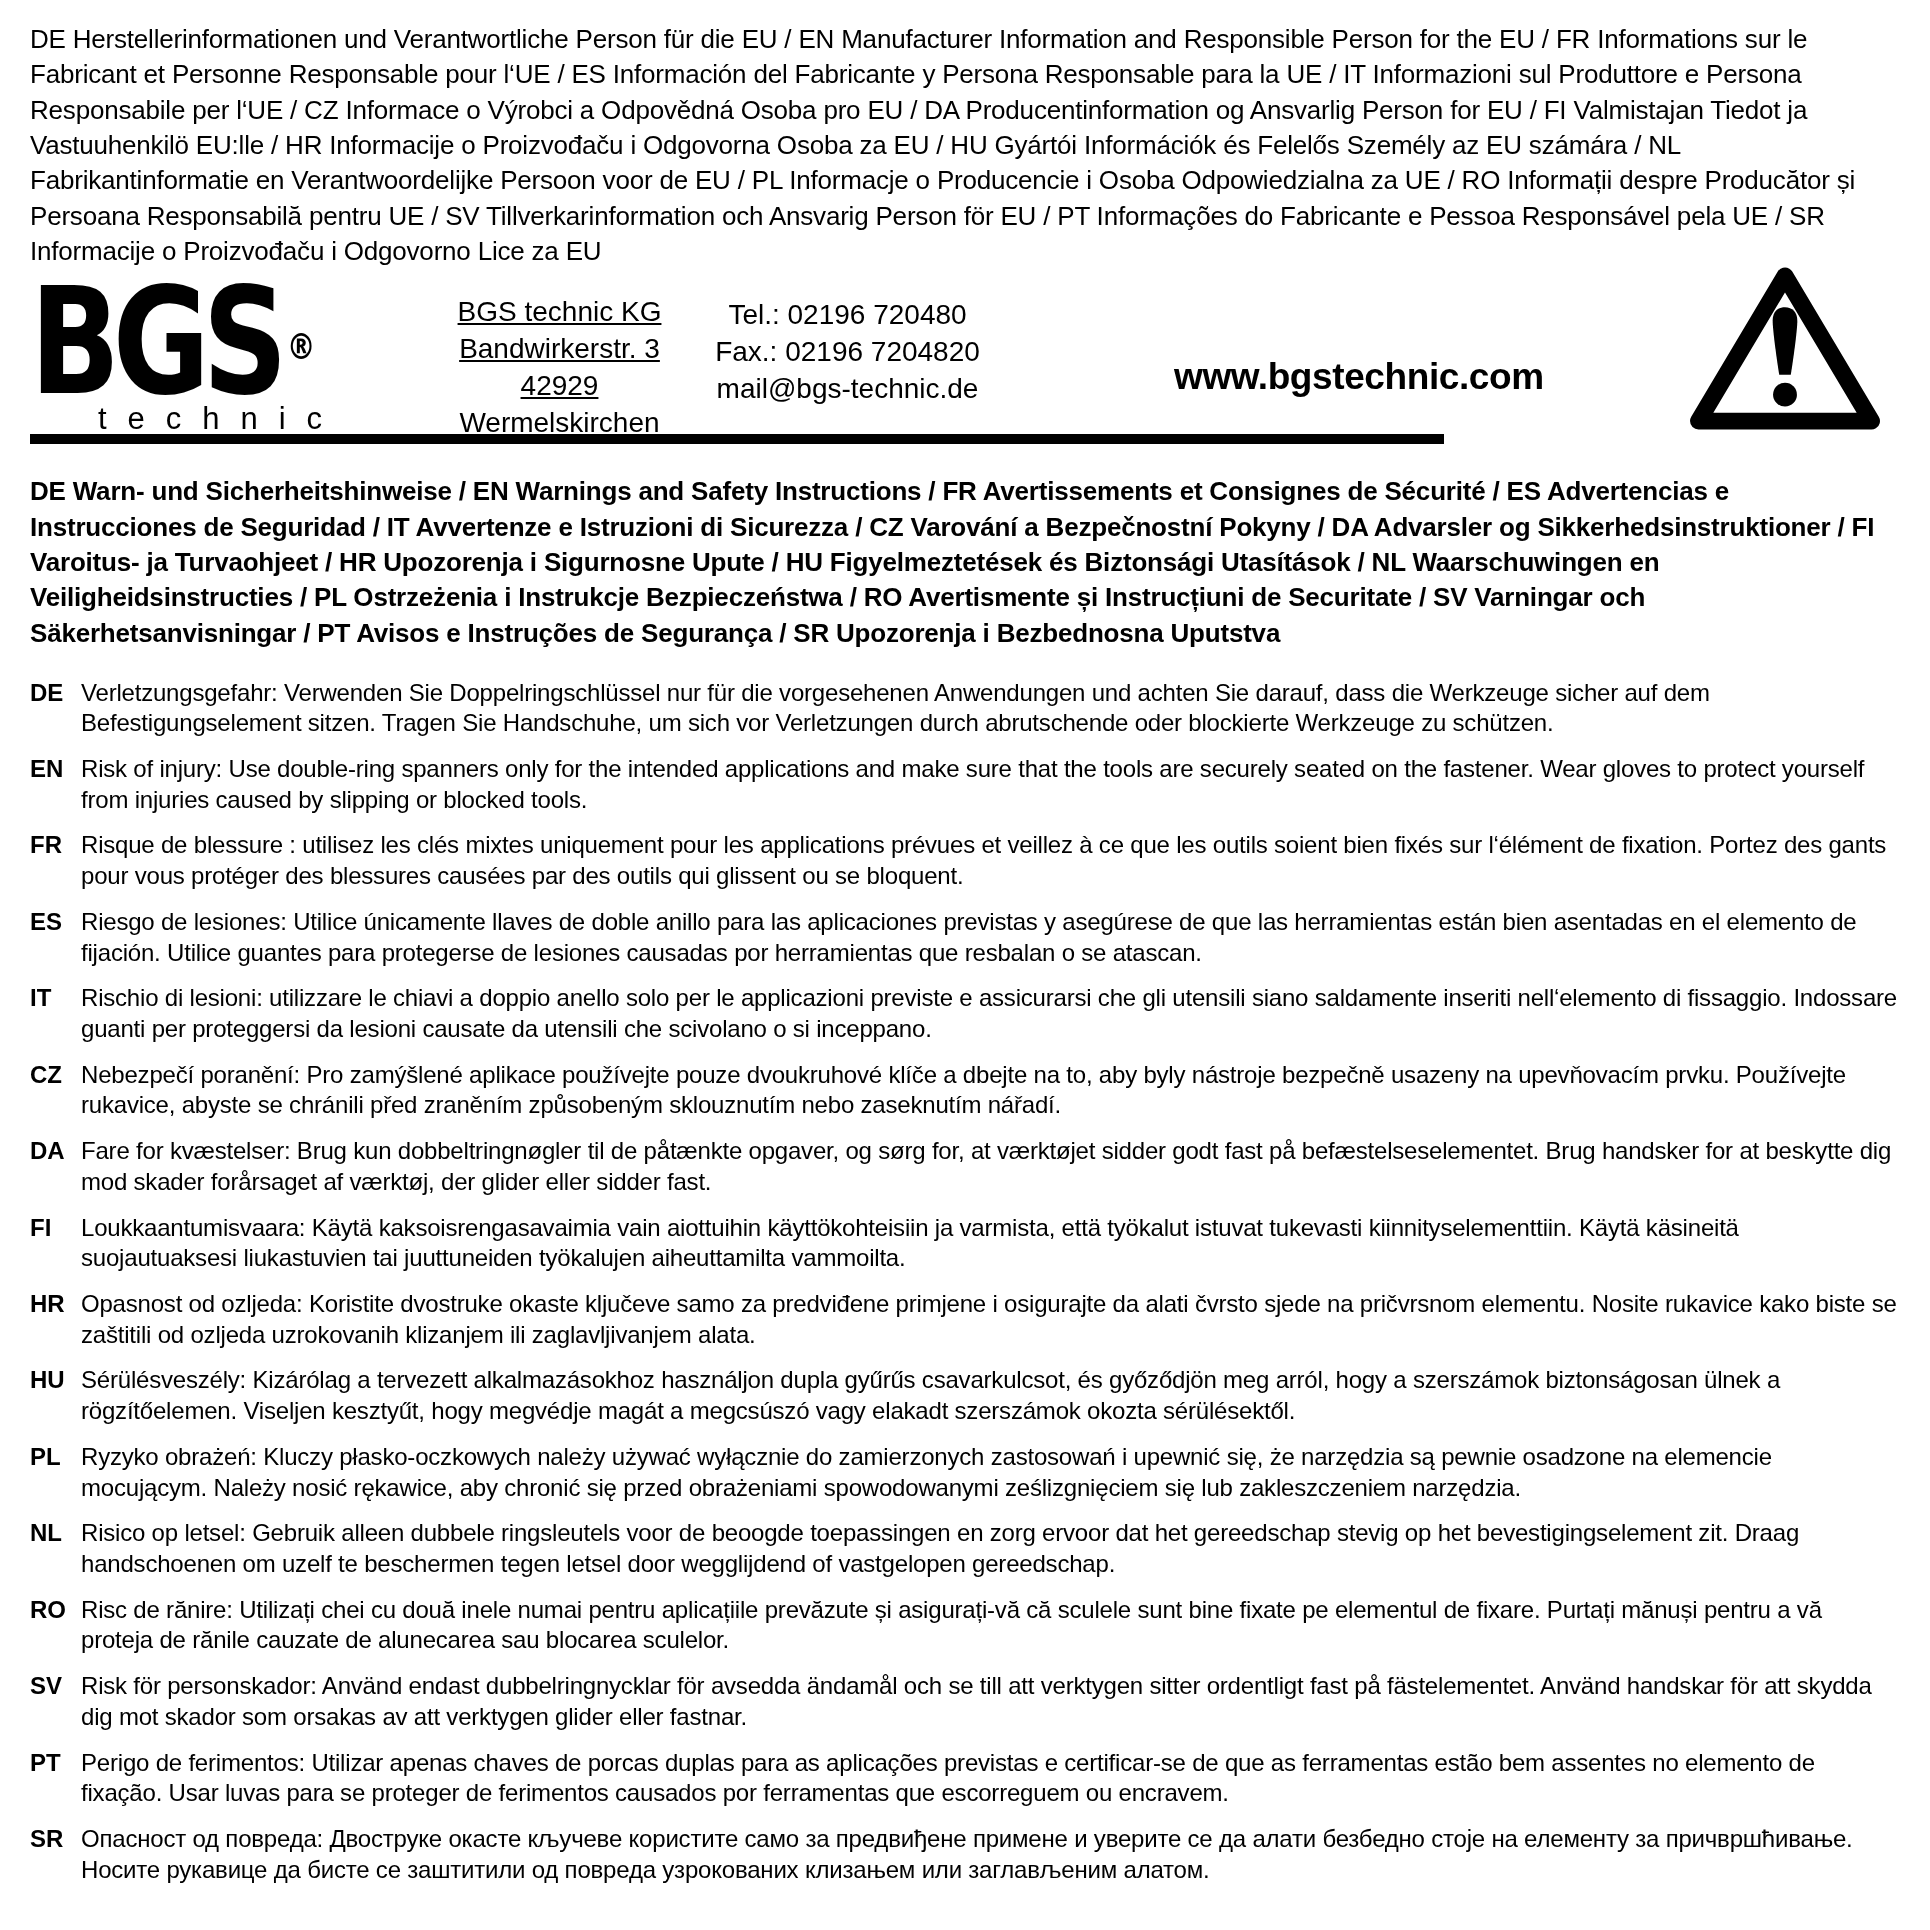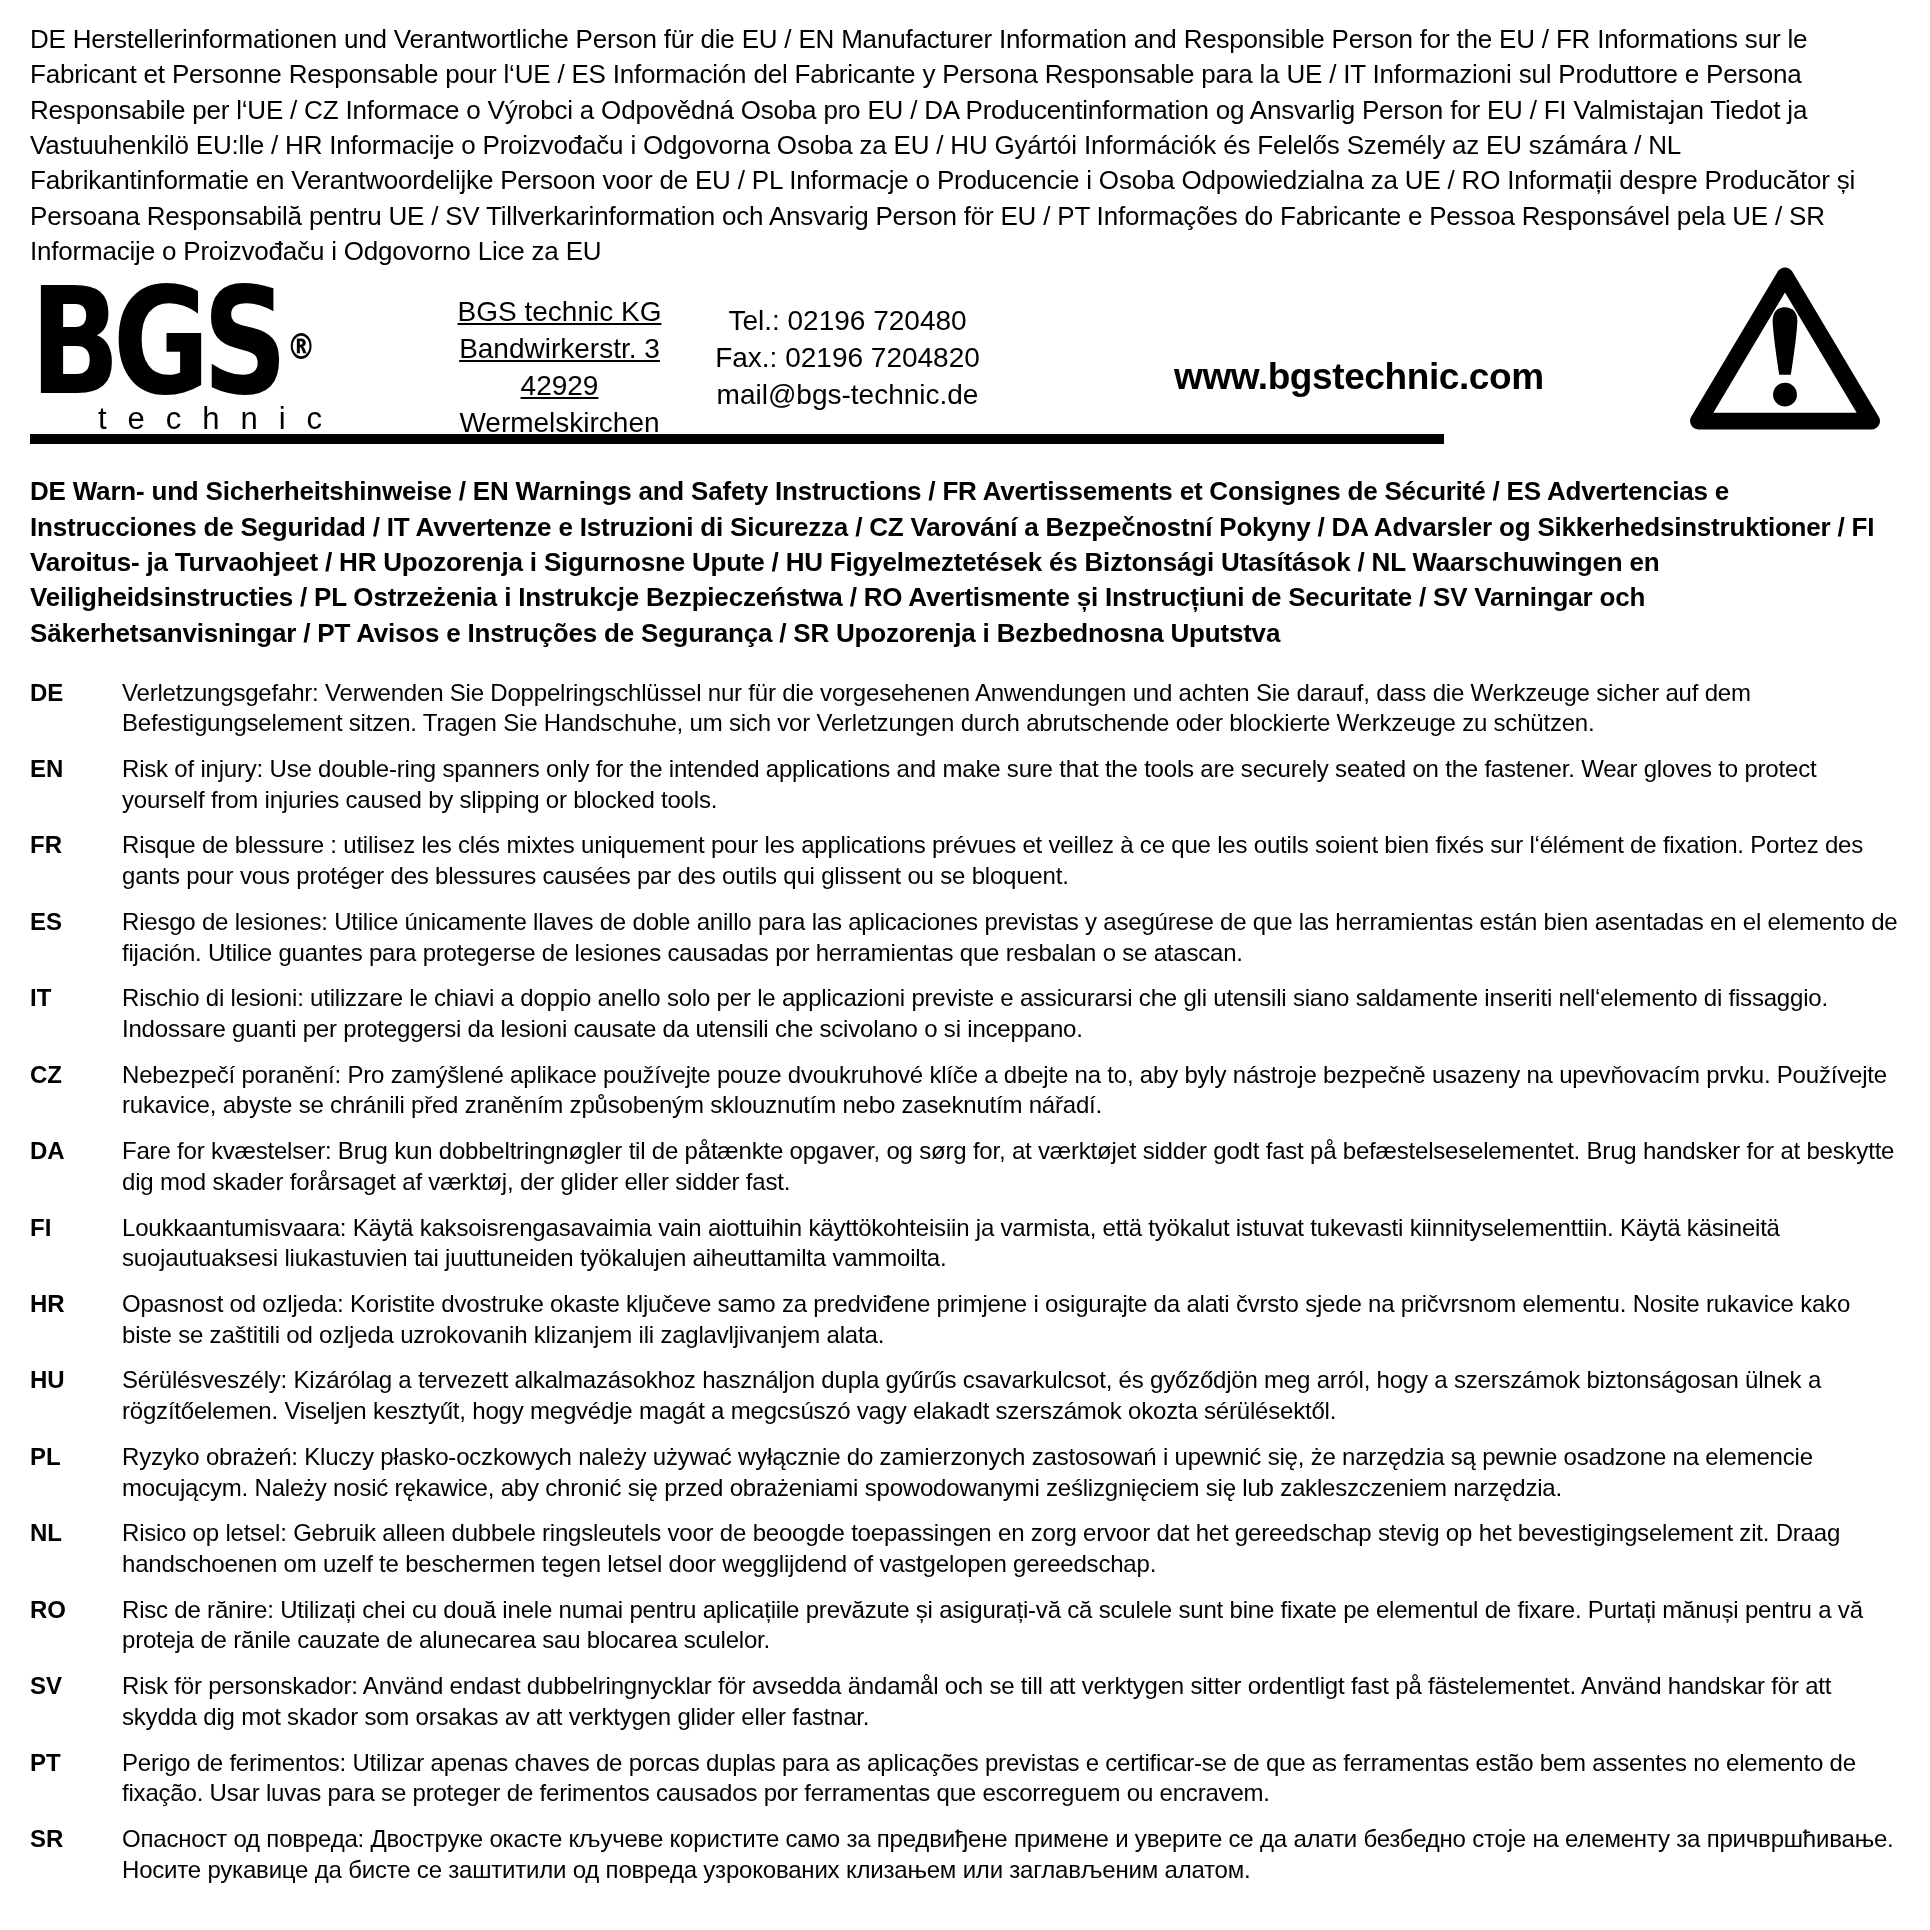--- a/index.html
+++ b/index.html
@@ -29,42 +29,42 @@
     transform:scaleX(0.80);transform-origin:left top;
     white-space:nowrap;
   }
   .logo-reg{font-size:36px;letter-spacing:0;vertical-align:top;position:relative;top:4.7px;left:7.8px;}
   .logo-sub{
     font-weight:normal;font-size:31px;letter-spacing:21px;
     margin-top:0;padding-left:54px;white-space:nowrap;
   }
   .addr-col{width:265px;flex:0 0 265px;margin-left:70px;margin-top:9.3px;
     font-size:28px;line-height:37px;text-decoration:underline;}
-  .contact-col{width:311px;flex:0 0 311px;margin-left:0;margin-top:18px;
+  .contact-col{width:311px;flex:0 0 311px;margin-left:0;margin-top:12px;
     font-size:28px;line-height:37px;}
   .website{
     margin-left:171px;margin-top:72px;
     font-size:37px;font-weight:bold;letter-spacing:-0.4px;
     white-space:nowrap;
   }
   .warn-triangle{
     position:absolute;right:14px;top:-25px;
     width:202px;height:179px;
   }
   .rule{
     margin:4.7px 0 0 30px;
     width:1414px;height:10px;background:#000000;
   }
   .warn-heading{
     margin:30px 30px 0 30px;
     font-size:26px;font-weight:bold;line-height:1.36;
     letter-spacing:-0.2px;
   }
   .safety-list{margin:26.5px 30px 0 30px;}
-  .safety-item{display:flex;margin-bottom:15px;gap:41px;}
+  .safety-item{display:flex;margin-bottom:15px;}
   .safety-item .code{
     flex:0 0 51px;width:51px;
     font-weight:bold;font-size:24px;line-height:1.28;
   }
   .safety-item .text{
     flex:1;font-size:24px;line-height:1.28;
     letter-spacing:-0.2px;
   }
 </style>
 </head>

